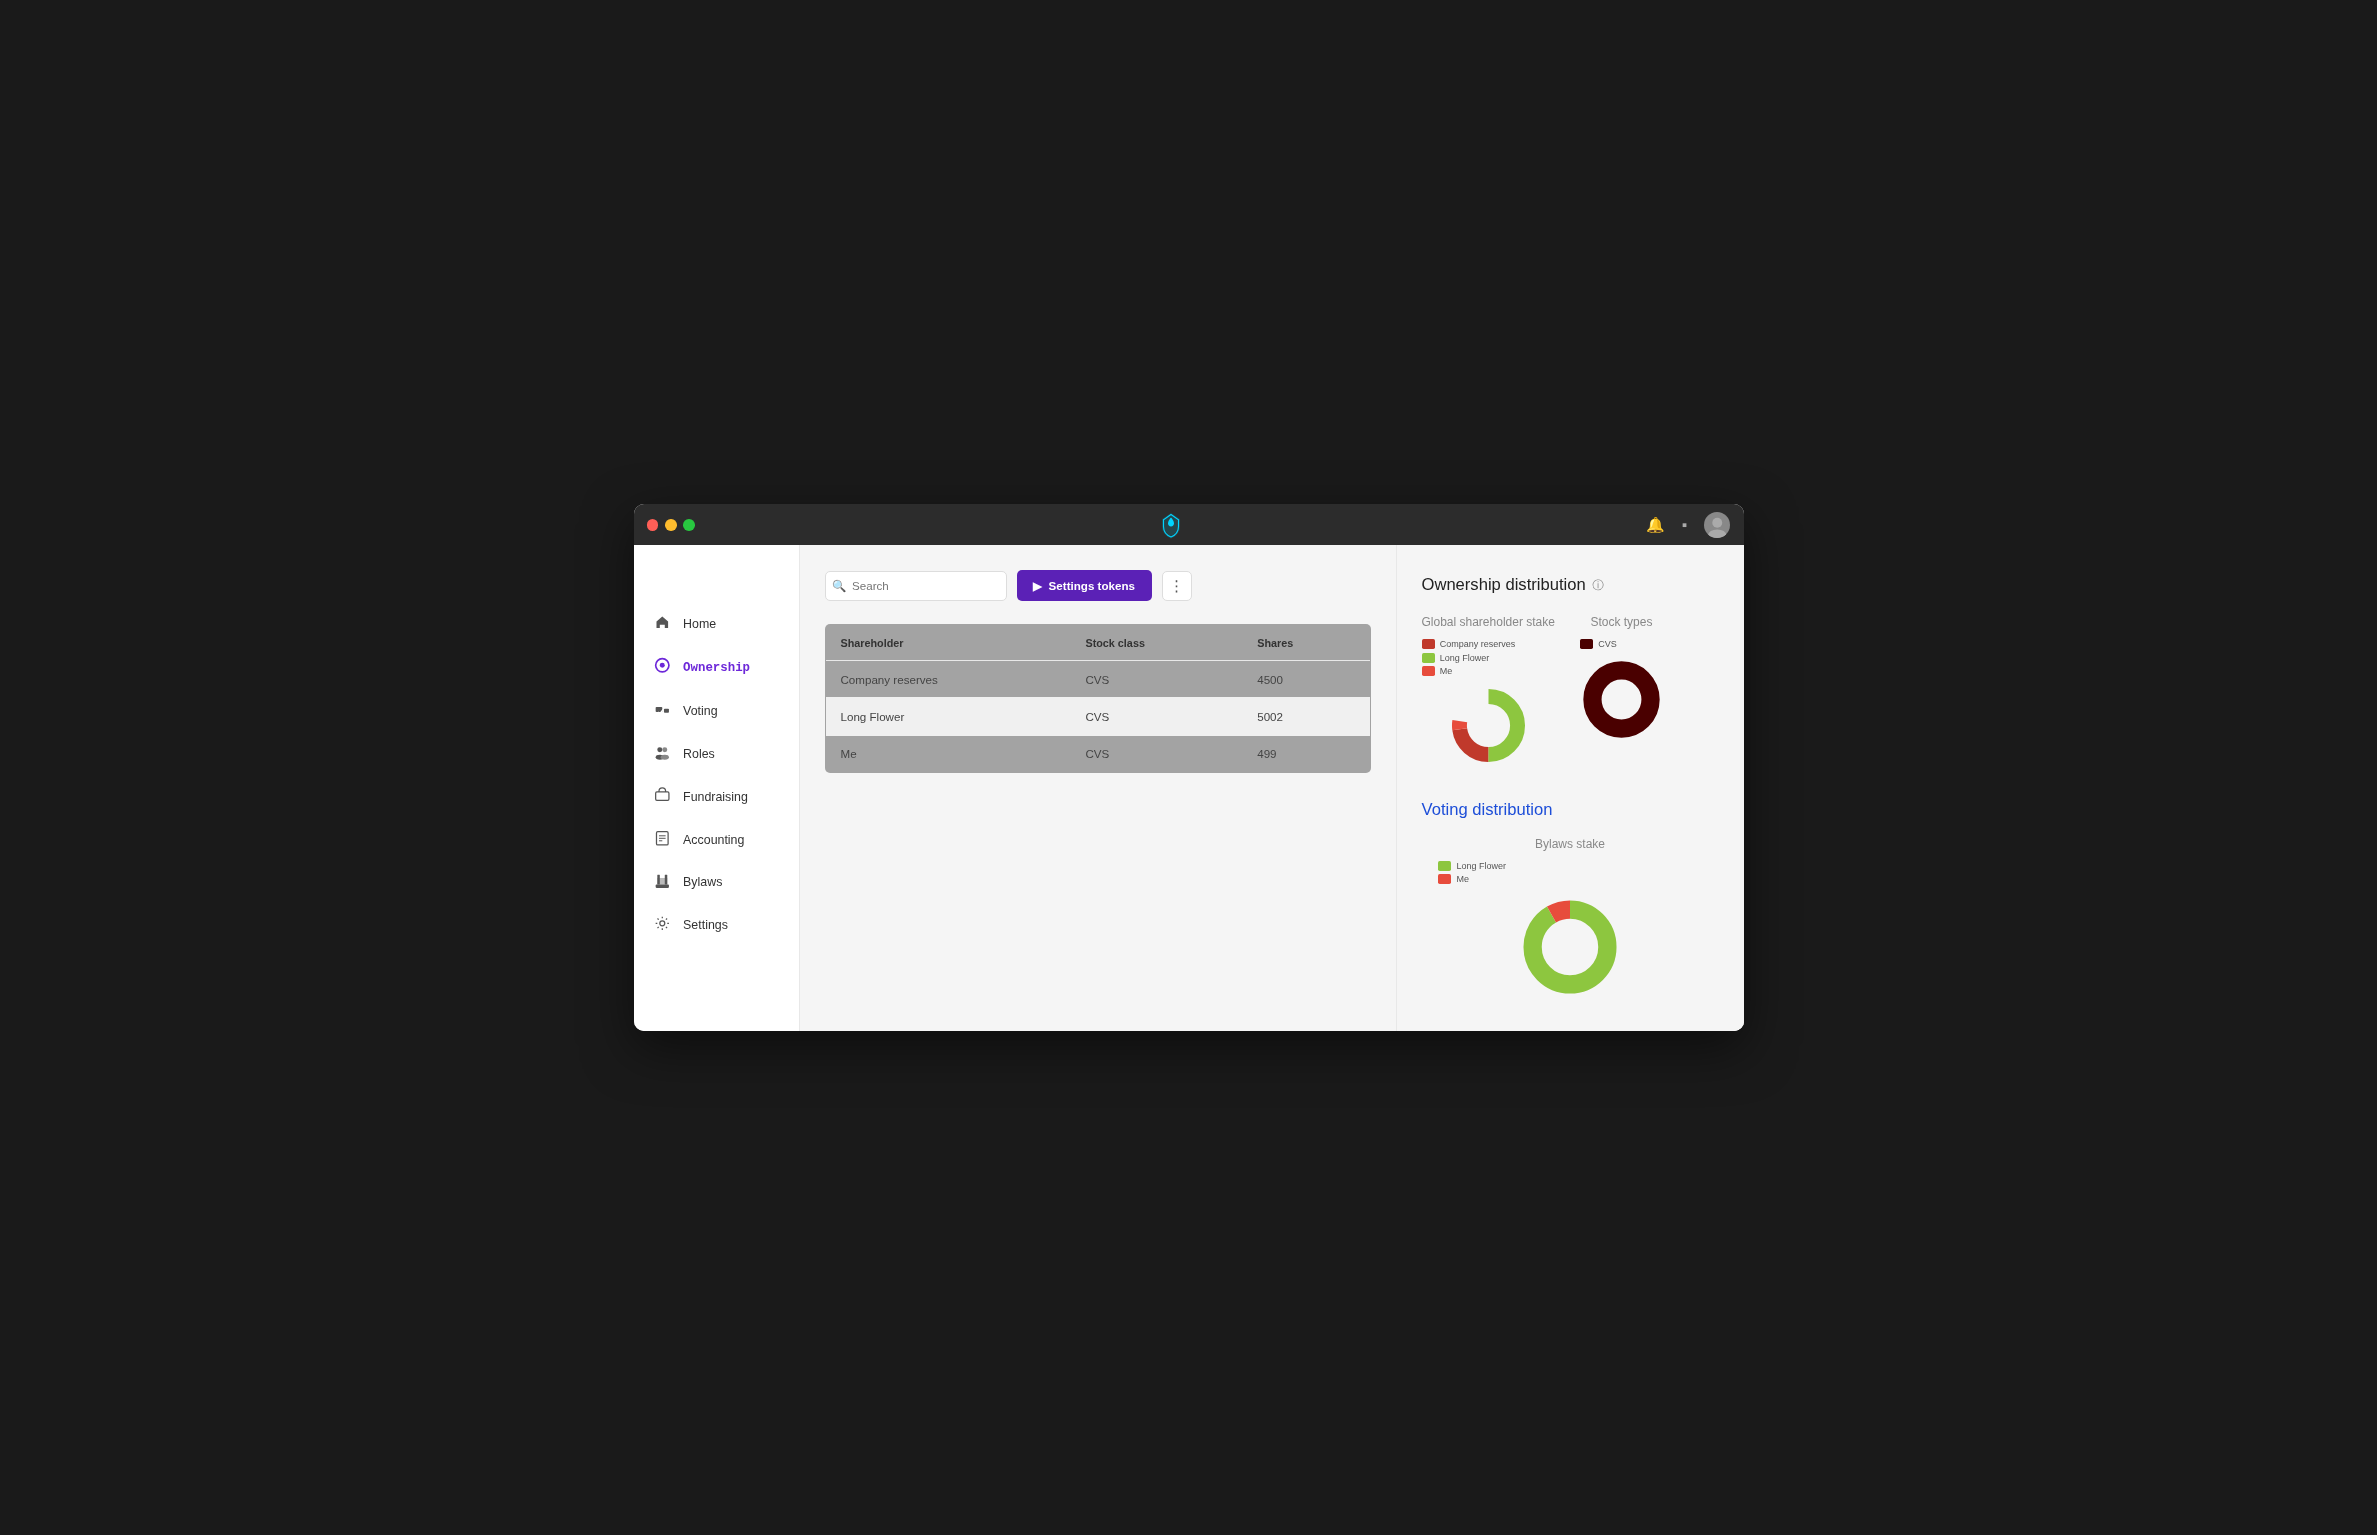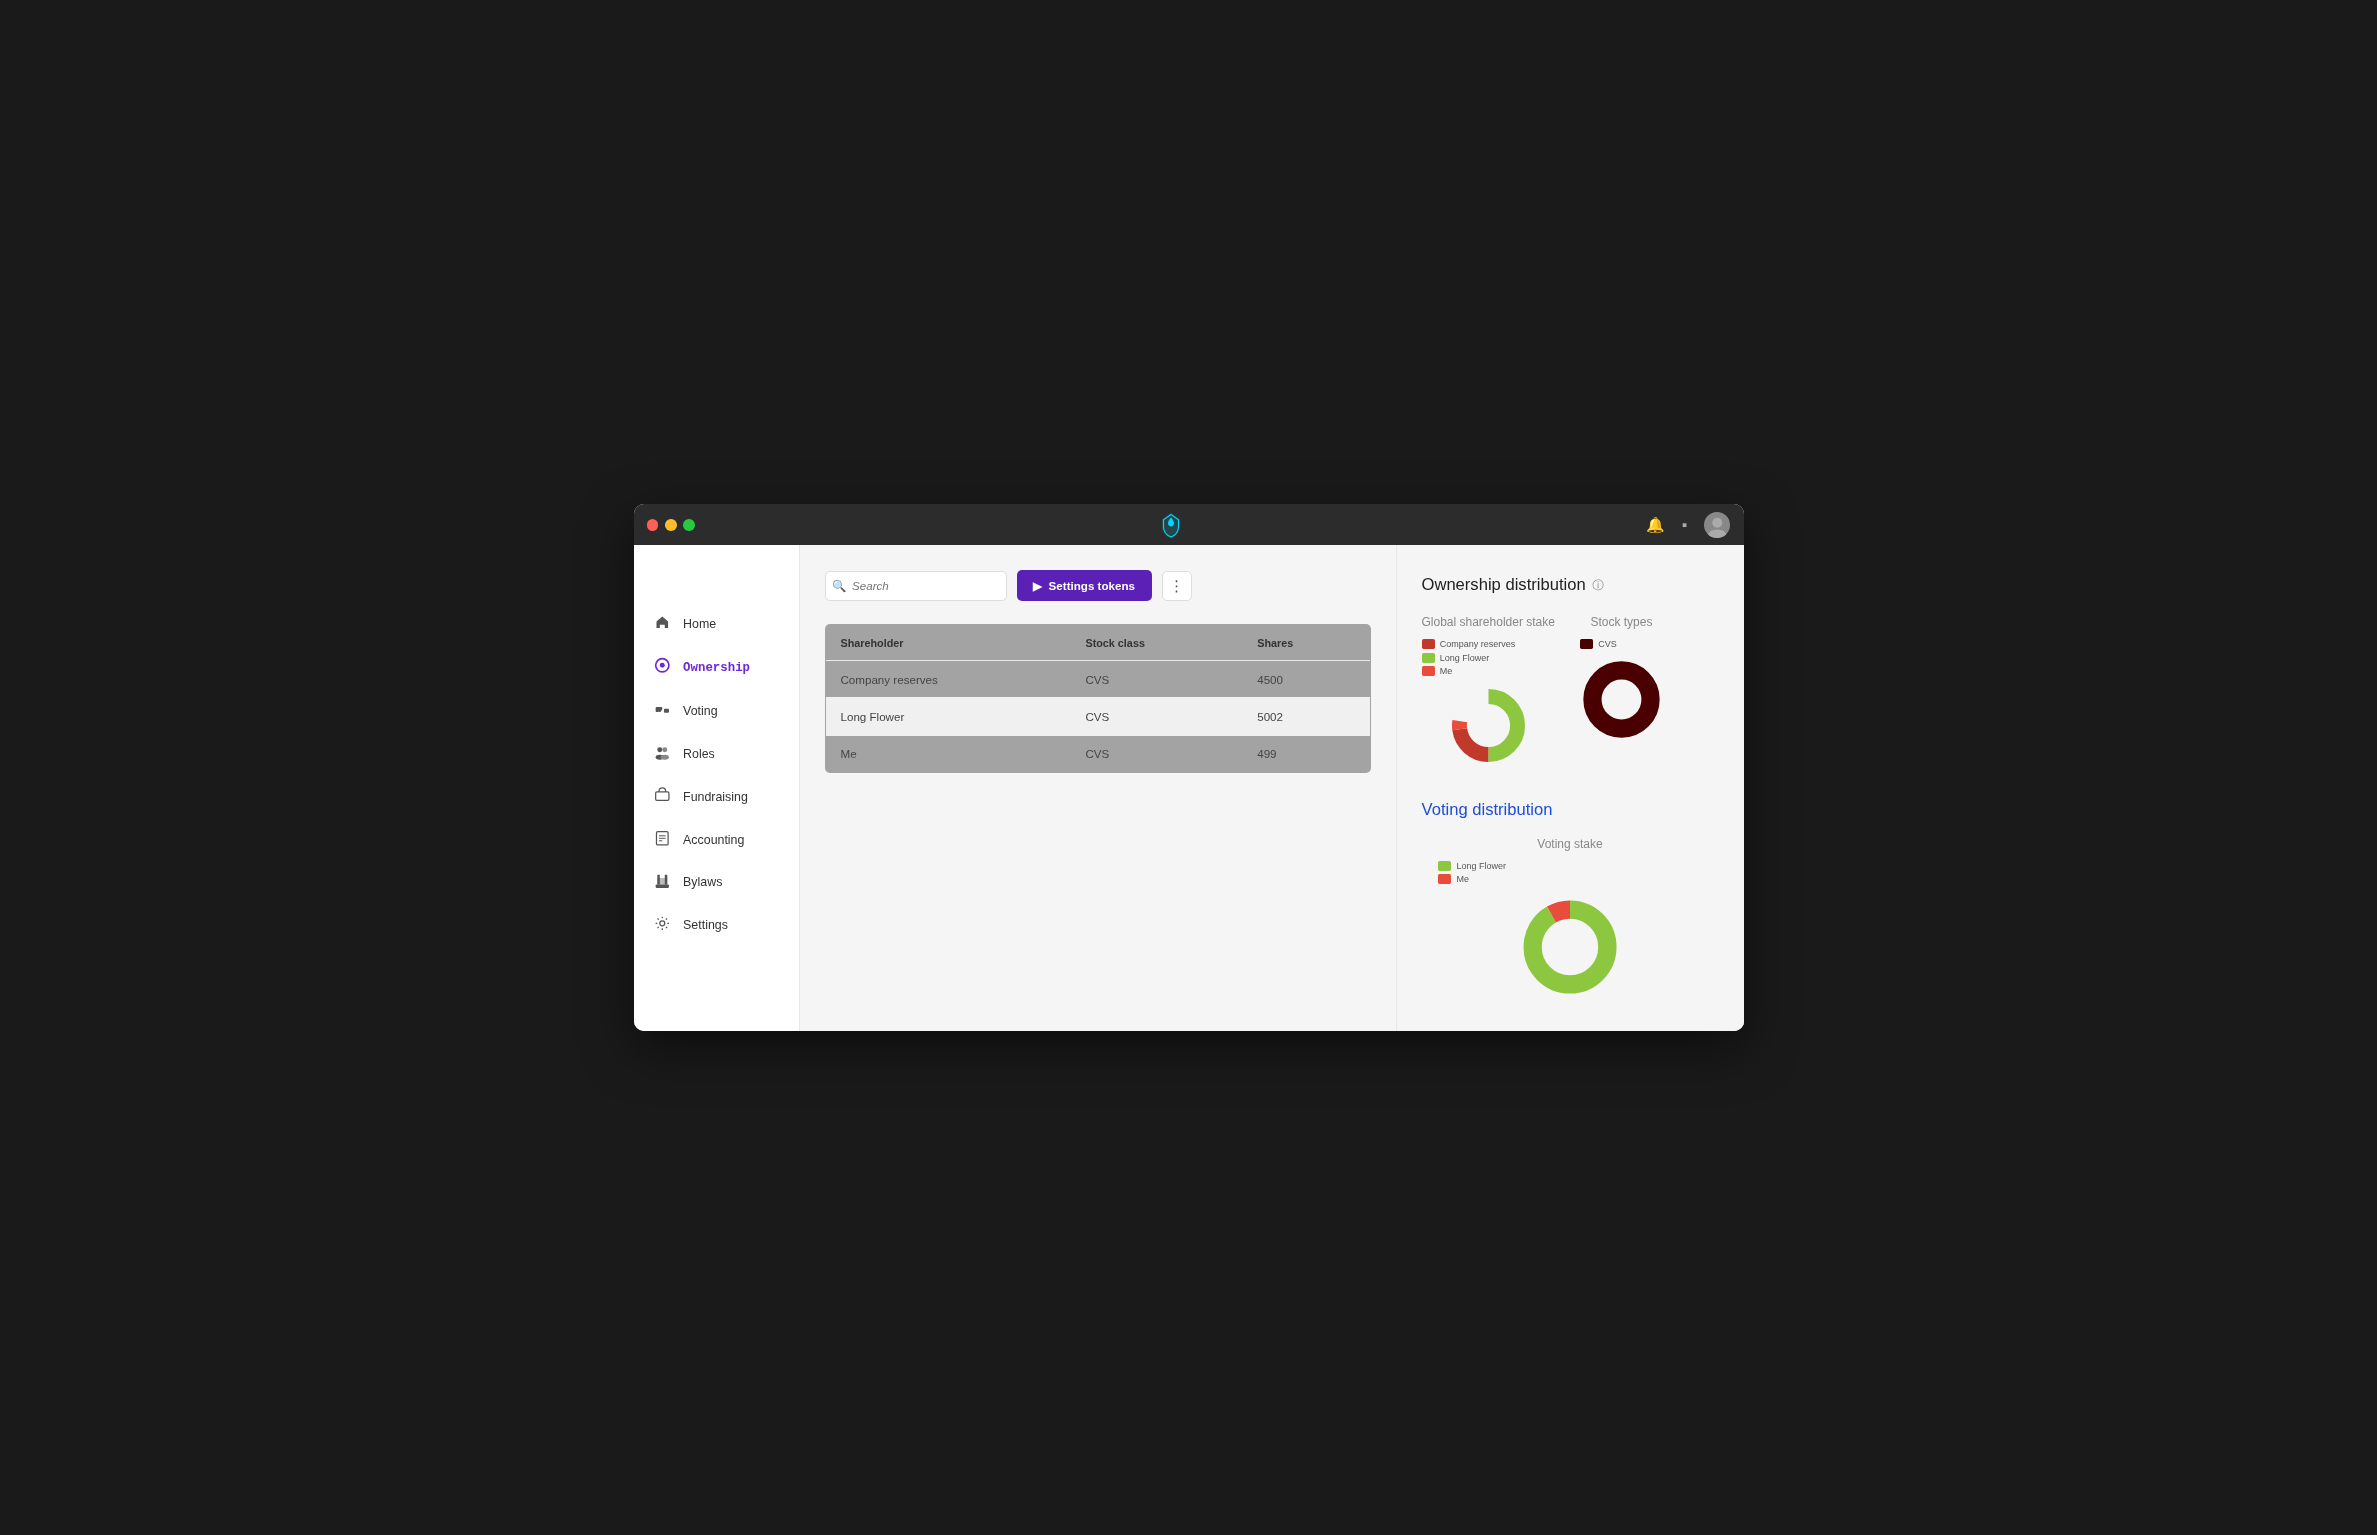--- a/index.html
+++ b/index.html
@@ -178,21 +178,20 @@
 
     .search-input {
       width: 100%;
       padding: 7.5px 10px 7.5px 26.5px;
       border: 0.8px solid #ddd;
       border-radius: 5px;
       font-size: 11.6px;
       background: #fff;
       color: #333;
       outline: none;
-      font-style: italic;
     }
 
     .transfer-btn {
       background: #5b21b6;
       color: #fff;
       border: none;
       border-radius: 5px;
       padding: 8.3px 16.6px;
       font-size: 11.6px;
       font-weight: 600;
@@ -567,21 +566,21 @@
                 <circle cx="50" cy="50" r="20" fill="#f5f5f5"></circle>
               </svg>
             </div>
           </div>
 
         </div>
 
         <div class="voting-section-title">Voting distribution</div>
 
         <div class="voting-chart-block">
-          <div class="chart-label-title">Voting stake</div>
+          <div class="chart-label-title">Bylaws stake</div>
           <div class="legend voting-legend">
             <div class="legend-item">
               <div class="legend-dot" style="background:#8dc63f;"></div>
               <span>Long Flower</span>
             </div>
             <div class="legend-item">
               <div class="legend-dot" style="background:#e74c3c;"></div>
               <span>Me</span>
             </div>
           </div>

